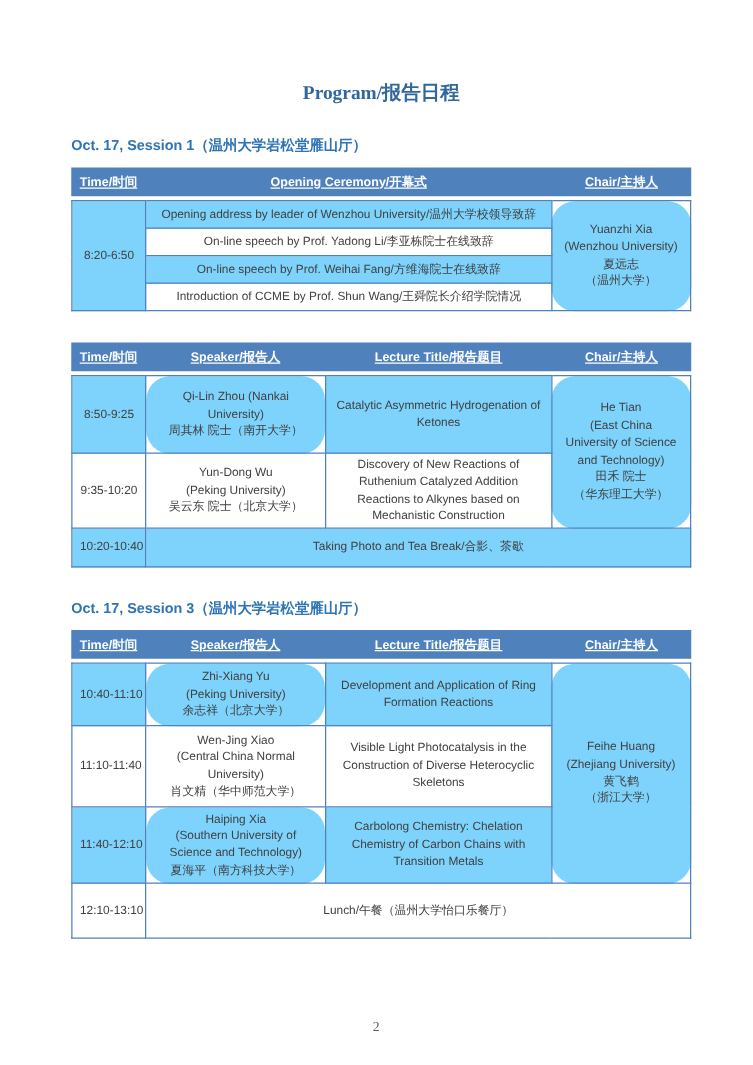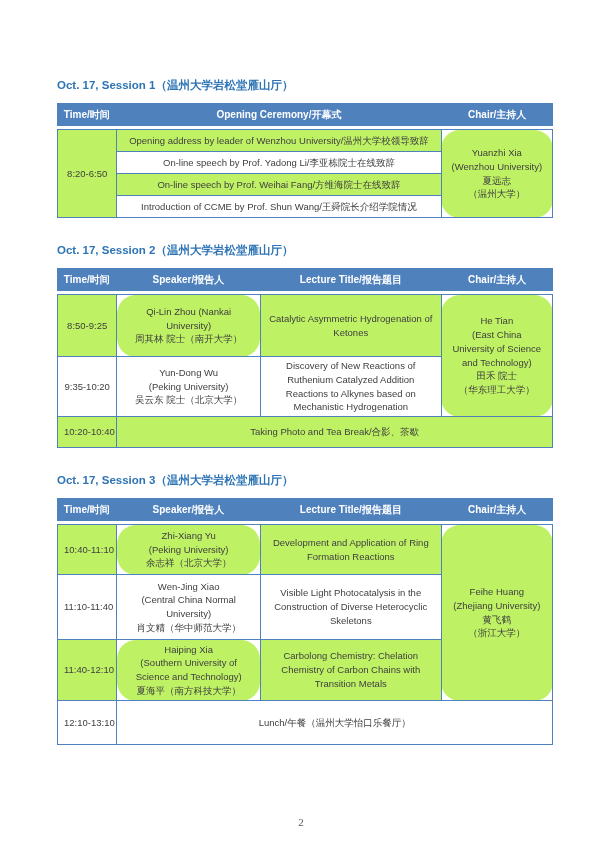--- a/index.html
+++ b/index.html
@@ -31,20 +31,21 @@
   }
   .thead {
     display: flex;
     background: #4f81bd;
     color: #ffffff;
     font-weight: bold;
     font-size: 10px;
     height: 23px;
     align-items: center;
     margin-bottom: 3px;
+    text-decoration: underline;
   }
   .th { text-align: center; }
   
   .w-time   { width: 12%; }
   .w-mid    { width: 65.5%; }
   .w-spk    { width: 29%; }
   .w-lec    { width: 36.5%; }
   .w-chair  { width: 22.5%; }
   .body-table {
     width: 100%;
@@ -53,21 +54,21 @@
     font-size: 9.5px;
     color: #404040;
   }
   .body-table td {
     border: 1px solid #4f81bd;
     text-align: center;
     vertical-align: middle;
     padding: 2px 6px;
     line-height: 1.45;
   }
-  .lb { background: #bef264; }
+  .lb { background: #7dd3fc; }
   .lines { white-space: pre-line; border-radius: 19px; }
   .time-cell { padding: 2px 1px; white-space: nowrap; }
   .lecture-cell { padding: 2px 10px; }
   .lh19 { line-height: 1.9; }
   .lh17 { line-height: 1.7; }
   .lh15 { line-height: 1.55; }
   .t1 tr { height: 22px; }
   .t2 .r1 { height: 62px; }
   .t2 .r2 { height: 59px; }
   .t2 .r3 { height: 31px; }
@@ -83,20 +84,21 @@
     font-family: "Liberation Serif", serif;
     font-size: 11px;
     color: #595959;
   }
 </style>
 </head>
 <body>
 
 <div class="page">
 
+  <h1 class="title">Program/报告日程</h1>
 
   <section class="session">
     <h2 class="session-heading">Oct. 17, Session 1（温州大学岩松堂雁山厅）</h2>
     <div class="thead">
       <div class="th w-time">Time/时间</div>
       <div class="th w-mid">Opening Ceremony/开幕式</div>
       <div class="th w-chair">Chair/主持人</div>
     </div>
     <table class="body-table t1">
       <colgroup>
@@ -120,21 +122,20 @@
           <td class="lb">On-line speech by Prof. Weihai Fang/方维海院士在线致辞</td>
         </tr>
         <tr>
           <td>Introduction of CCME by Prof. Shun Wang/王舜院长介绍学院情况</td>
         </tr>
       </tbody>
     </table>
   </section>
 
   <section class="session">
-    <h2 class="session-heading">Oct. 17, Session 2（温州大学岩松堂雁山厅）</h2>
     <div class="thead">
       <div class="th w-time">Time/时间</div>
       <div class="th w-spk">Speaker/报告人</div>
       <div class="th w-lec">Lecture Title/报告题目</div>
       <div class="th w-chair">Chair/主持人</div>
     </div>
     <table class="body-table t2">
       <colgroup>
           <col class="w-time">
           <col class="w-spk">
@@ -152,21 +153,21 @@
 University of Science
 and Technology)
 田禾 院士
 （华东理工大学）</td>
         </tr>
         <tr class="r2">
           <td class="time-cell">9:35-10:20</td>
           <td class="lines">Yun-Dong Wu
 (Peking University)
 吴云东 院士（北京大学）</td>
-          <td class="lecture-cell">Discovery of New Reactions of Ruthenium Catalyzed Addition Reactions to Alkynes based on Mechanistic Hydrogenation</td>
+          <td class="lecture-cell">Discovery of New Reactions of Ruthenium Catalyzed Addition Reactions to Alkynes based on Mechanistic Construction</td>
         </tr>
         <tr class="r3">
           <td class="lb time-cell">10:20-10:40</td>
           <td class="lb" colspan="3">Taking Photo and Tea Break/合影、茶歇</td>
         </tr>
       </tbody>
     </table>
   </section>
 
   <section class="session">

